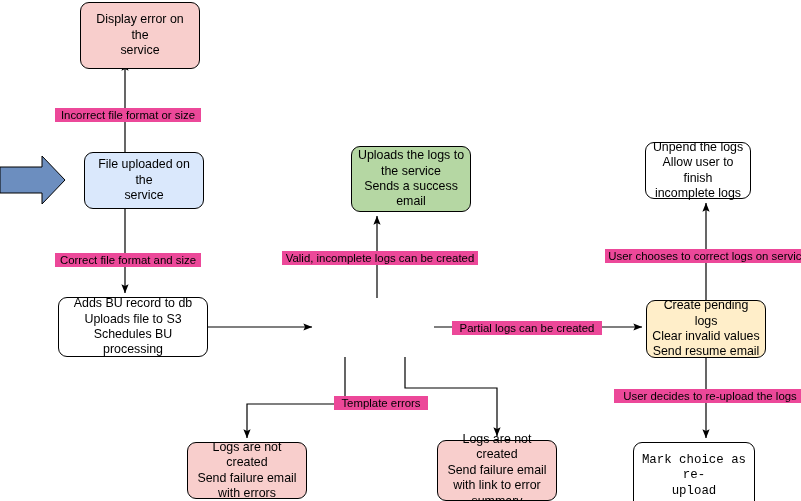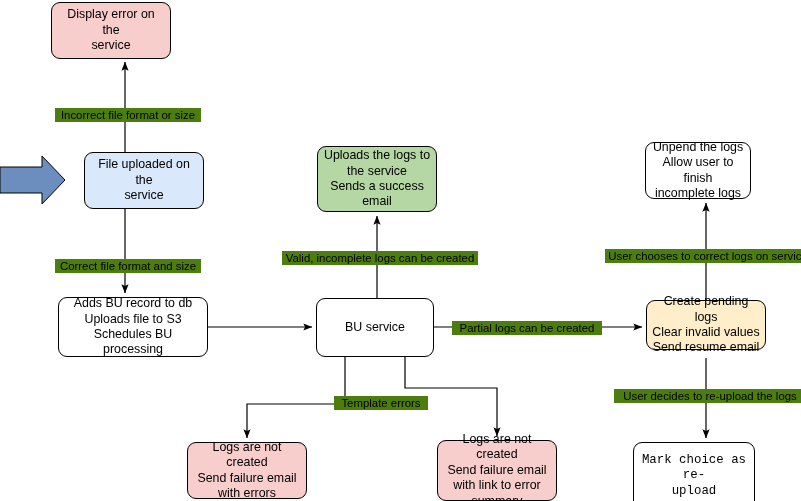--- a/index.html
+++ b/index.html
@@ -37,28 +37,28 @@
     padding: 2px 5px;
     white-space: pre-line;
     z-index: 3;
   }
   .edge-label {
     position: absolute;
     font-size: 11.4px;
     line-height: 14px;
     color: #000000;
     text-align: center;
-    background: #4d7c0f;
+    background: #ec4899;
     padding: 0 3px;
     white-space: pre-line;
     z-index: 4;
   }
   .pink  { background: #f8cecc; }
   .blue  { background: #dae8fc; margin-left: 19px; }
-  .green { background: #b5d7a3; }
+  .green { background: #b5d7a3; margin-left: 34px; }
   .cream { background: #ffeec9; }
   .white { background: #ffffff; }
 </style>
 </head>
 <body>
 
 <div id="canvas">
 
   <svg id="wires" viewBox="0 0 801 501" xmlns="http://www.w3.org/2000/svg">
     <defs>
@@ -83,60 +83,59 @@
 
     <polyline points="345,357 345,404 247,404 247,438" fill="none" stroke="#000000" stroke-width="1.2" marker-end="url(#arrow)"></polyline>
 
     <polyline points="405,357 405,388 497,388 497,436" fill="none" stroke="#000000" stroke-width="1.2" marker-end="url(#arrow)"></polyline>
 
     <line x1="706" y1="300" x2="706" y2="203" stroke="#000000" stroke-width="1.2" marker-end="url(#arrow)"></line>
 
     <line x1="706" y1="358" x2="706" y2="438" stroke="#000000" stroke-width="1.2" marker-end="url(#arrow)"></line>
   </svg>
 
-  <div class="node pink" style="left:51px; top:2px; width:120px; height:57px;">Display error on the
+  <div class="node pink" style="left:80px; top:2px; width:120px; height:67px;">Display error on the
 service</div>
 
   <div class="node blue" style="left:65px; top:152px; width:120px; height:57px;">File uploaded on the
 service</div>
 
   <div class="node white" style="left:50px; top:297px; width:150px; height:60px;margin-left:8px;">Adds BU record to db
 Uploads file to S3
 Schedules BU processing</div>
 
   <div class="node green" style="left:317px; top:146px; width:120px; height:66px;">Uploads the logs to
 the service
 Sends a success
 email</div>
 
-  <div class="node white" style="left:316px; top:298px; width:118px; height:59px;">BU service</div>
 
   <div class="node white" style="left:645px; top:142px; width:106px; height:57px;">Unpend the logs
 Allow user to finish
 incomplete logs</div>
 
-  <div class="node cream" style="left:646px; top:300px; width:120px; height:50px;">Create pending logs
+  <div class="node cream" style="left:646px; top:300px; width:120px; height:58px;">Create pending logs
 Clear invalid values
 Send resume email</div>
 
   <div class="node pink" style="left:187px; top:442px; width:120px; height:57px;">Logs are not created
 Send failure email
 with errors</div>
 
   <div class="node pink" style="left:437px; top:440px; width:120px; height:61px;">Logs are not created
 Send failure email
 with link to error
 summary</div>
 
   <div class="node white" style="left:633px; top:442px; width:122px; height:68px;font-family:Liberation Mono, monospace;">Mark choice as re-
 upload</div>
 
   <div class="edge-label" style="left:55px; top:108px; width:140px;">Incorrect file format or size</div>
 
-  <div class="edge-label" style="left:55px; top:259px; width:140px;">Correct file format and size</div>
+  <div class="edge-label" style="left:55px; top:253px; width:140px;">Correct file format and size</div>
 
   <div class="edge-label" style="left:282px; top:251px; width:190px;">Valid, incomplete logs can be created</div>
 
   <div class="edge-label" style="left:452px; top:321px; width:144px;">Partial logs can be created</div>
 
   <div class="edge-label" style="left:290px; top:396px; width:88px;margin-left:44px;">Template errors</div>
 
 
   <div class="edge-label" style="left:605px; top:249px; width:200px;">User chooses to correct logs on service</div>
 

